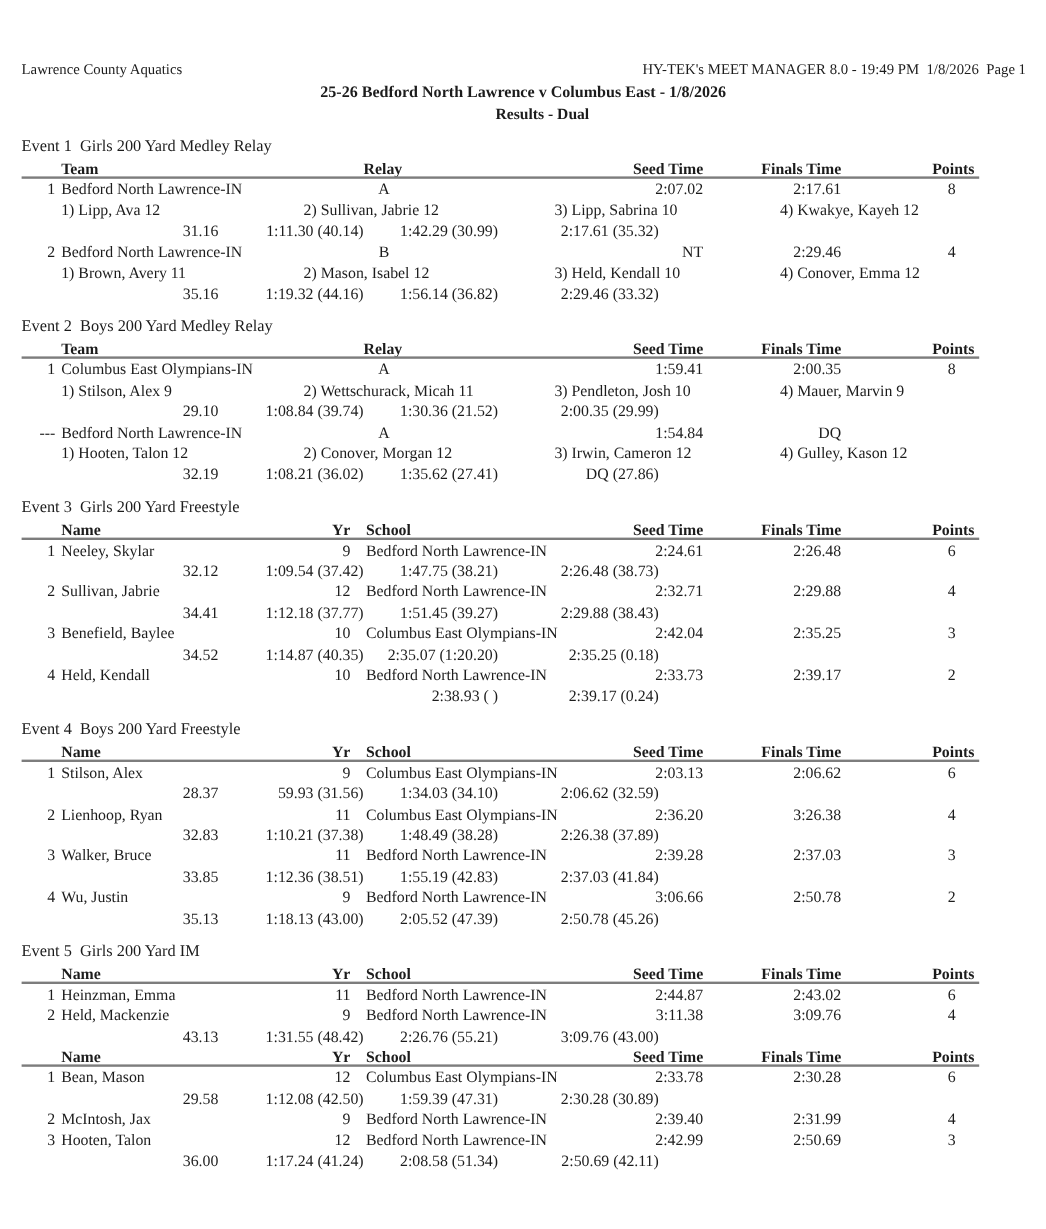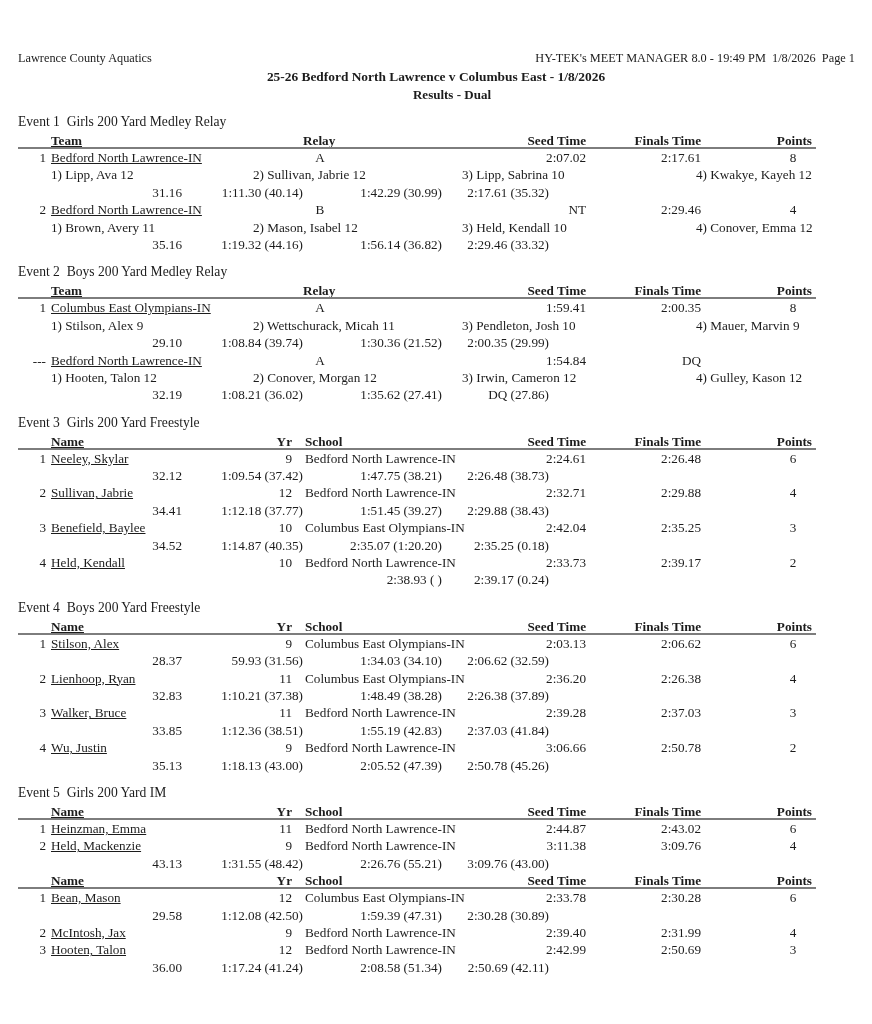--- a/index.html
+++ b/index.html
@@ -34,35 +34,35 @@
   }
   .thead { position: relative; height: 17px; font-weight: bold; }
   .thead::after {
     content: ""; position: absolute; left: 18px; right: 56px; bottom: 0px;
     border-bottom: 2px solid #7d7d7d;
   }
   .row { position: relative; height: 17.4px; }
   .c { position: absolute; top: 0; white-space: pre; font-size: 13.2px; line-height: 17px; }
   
   .place  { left: 10px;  width: 36px;  text-align: right; }
-  .nm     { left: 51px; text-decoration: underline; }
+  .nm     { left: 51px; }
   .relayh { left: 303px; }
   .relayl { left: 303px; width: 34px; text-align: center; }
   .yr     { left: 256px; width: 36px;  text-align: right; }
   .school { left: 305px; }
   .seed   { left: 446px; width: 140px; text-align: right; }
   .finals { left: 561px; width: 140px; text-align: right; }
   .ptsh   { left: 740px; width: 72px;  text-align: right; }
   .pts    { left: 757px; width: 72px;  text-align: center; }
   
-  .sw1 { left: 51px; }  .sw2 { left: 253px; }  .sw3 { left: 462px; }  .sw4 { left: 696px; }
+  .sw1 { left: 51px; }  .sw2 { left: 253px; }  .sw3 { left: 462px; }  .sw4 { left: 650px; }
   
   .sp1 { left: 59px;  width: 123px; text-align: right; }
   .sp2 { left: 182px; width: 121px; text-align: right; }
-  .sp3 { left: 319px; width: 123px; text-align: right; }
+  .sp3 { left: 292px; width: 123px; text-align: right; }
   .sp4 { left: 426px; width: 123px; text-align: right; }
 </style>
 </head>
 <body>
 
 <div>
   <div class="header-line">
     <span>Lawrence County Aquatics</span>
     <span>HY-TEK's MEET MANAGER 8.0 - 19:49 PM  1/8/2026  Page 1</span>
   </div>
@@ -264,21 +264,21 @@
           <span class="c sp2">59.93 (31.56)</span>
           <span class="c sp3">1:34.03 (34.10)</span>
           <span class="c sp4">2:06.62 (32.59)</span>
         </div>
         <div class="row">
           <span class="c place">2</span>
           <span class="c nm">Lienhoop, Ryan</span>
           <span class="c yr">11</span>
           <span class="c school">Columbus East Olympians-IN</span>
           <span class="c seed">2:36.20</span>
-          <span class="c finals">2:26.38</span>
+          <span class="c finals">3:26.38</span>
           <span class="c pts">4</span>
         </div>
         <div class="row">
           <span class="c sp1">32.83</span>
           <span class="c sp2">1:10.21 (37.38)</span>
           <span class="c sp3">1:48.49 (38.28)</span>
           <span class="c sp4">2:26.38 (37.89)</span>
         </div>
         <div class="row">
           <span class="c place">3</span>

